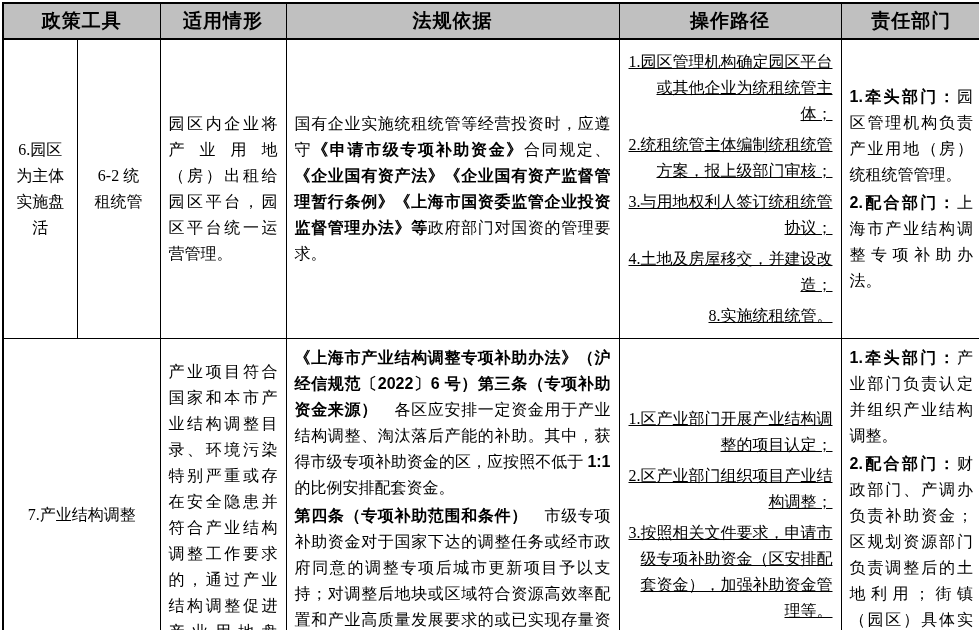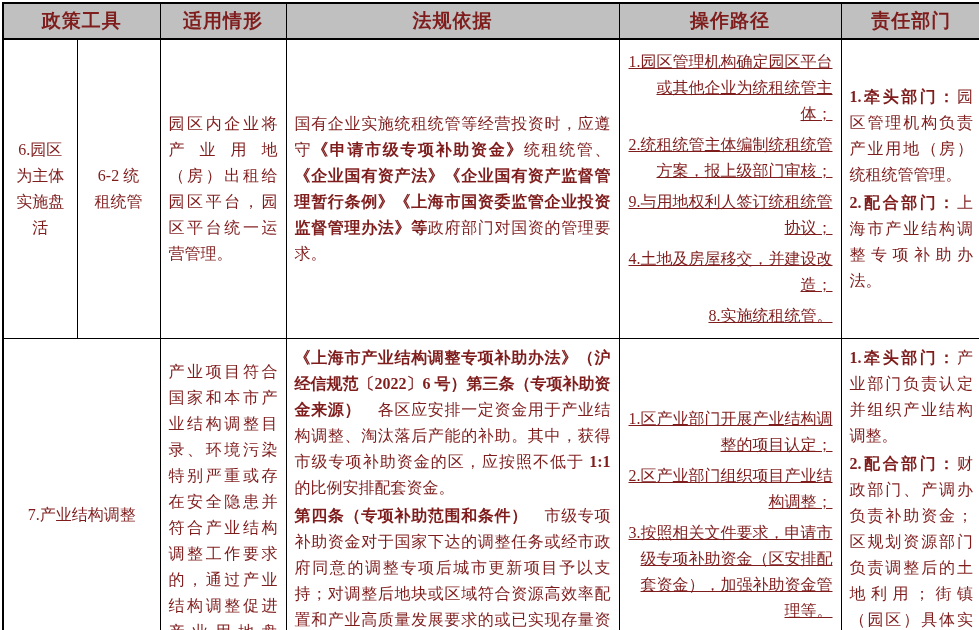--- a/index.html
+++ b/index.html
@@ -14,21 +14,21 @@
     padding: 2px;
   }
   table.policy {
     width: 975px; height: 626px;
     border-collapse: collapse;
     table-layout: fixed;
     border: 2px solid #000;
   }
   th, td {
     border: 1px solid #000;
-    color: #7f1d1d;
+    color: #000000;
     overflow: hidden;
     box-sizing: border-box;
   }
   th {
     background: #c0c0c0;
     font-family: "Liberation Sans", "DejaVu Sans", sans-serif;
     font-size: 19px;
     font-weight: bold;
     height: 36px;
     text-align: center;
@@ -46,21 +46,21 @@
   tr.row2 { height: 313px; }
   .c-center { text-align: center; padding: 4px 14px; }
   .c-just   { text-align: justify; }
   .c-left   { text-align: right; text-decoration: underline; }
   .para { margin: 0; }
   .steps .para { margin: 5px 0; }
   .depts .para { margin: 2px 0; }
   .legal .para + .para { margin-top: 2px; }
   .b {
     font-weight: bold;
-    font-family: Liberation Serif, serif;
+    font-family: Liberation Sans, sans-serif;
   }
 </style>
 </head>
 <body>
 
 <div class="sheet">
   <table class="policy">
     <colgroup>
       <col style="width:74px">
       <col style="width:83px">
@@ -77,26 +77,26 @@
         <th>操作路径</th>
         <th>责任部门</th>
       </tr>
     </thead>
     <tbody>
       <tr class="row1">
         <td class="c-center" style="padding:18px 9px">6.园区为主体实施盘活</td>
         <td class="c-center">6-2 统租统管</td>
         <td class="c-just">园区内企业将产业用地（房）出租给园区平台，园区平台统一运营管理。</td>
         <td class="c-just legal">
-            <div class="para"><span>国有企业实施统租统管等经营投资时，应遵守</span><span class="b">《申请市级专项补助资金》</span><span>统租统管、</span><span class="b">《企业国有资产法》《企业国有资产监督管理暂行条例》《上海市国资委监管企业投资监督管理办法》等</span><span>政府部门对国资的管理要求。</span></div>
+            <div class="para"><span>国有企业实施统租统管等经营投资时，应遵守</span><span class="b">《申请市级专项补助资金》</span><span>合同规定、</span><span class="b">《企业国有资产法》《企业国有资产监督管理暂行条例》《上海市国资委监管企业投资监督管理办法》等</span><span>政府部门对国资的管理要求。</span></div>
           </td>
         <td class="c-left steps">
             <div class="para">1.园区管理机构确定园区平台或其他企业为统租统管主体；</div>
             <div class="para">2.统租统管主体编制统租统管方案，报上级部门审核；</div>
-            <div class="para">9.与用地权利人签订统租统管协议；</div>
+            <div class="para">3.与用地权利人签订统租统管协议；</div>
             <div class="para">4.土地及房屋移交，并建设改造；</div>
             <div class="para">8.实施统租统管。</div>
           </td>
         <td class="c-just depts">
             <div class="para"><span class="b">1.牵头部门：</span><span>园区管理机构负责产业用地（房）统租统管管理。</span></div>
             <div class="para"><span class="b">2.配合部门：</span><span>上海市产业结构调整专项补助办法。</span></div>
           </td>
       </tr>
       <tr class="row2">
         <td colspan="2" class="c-center">7.产业结构调整</td>

